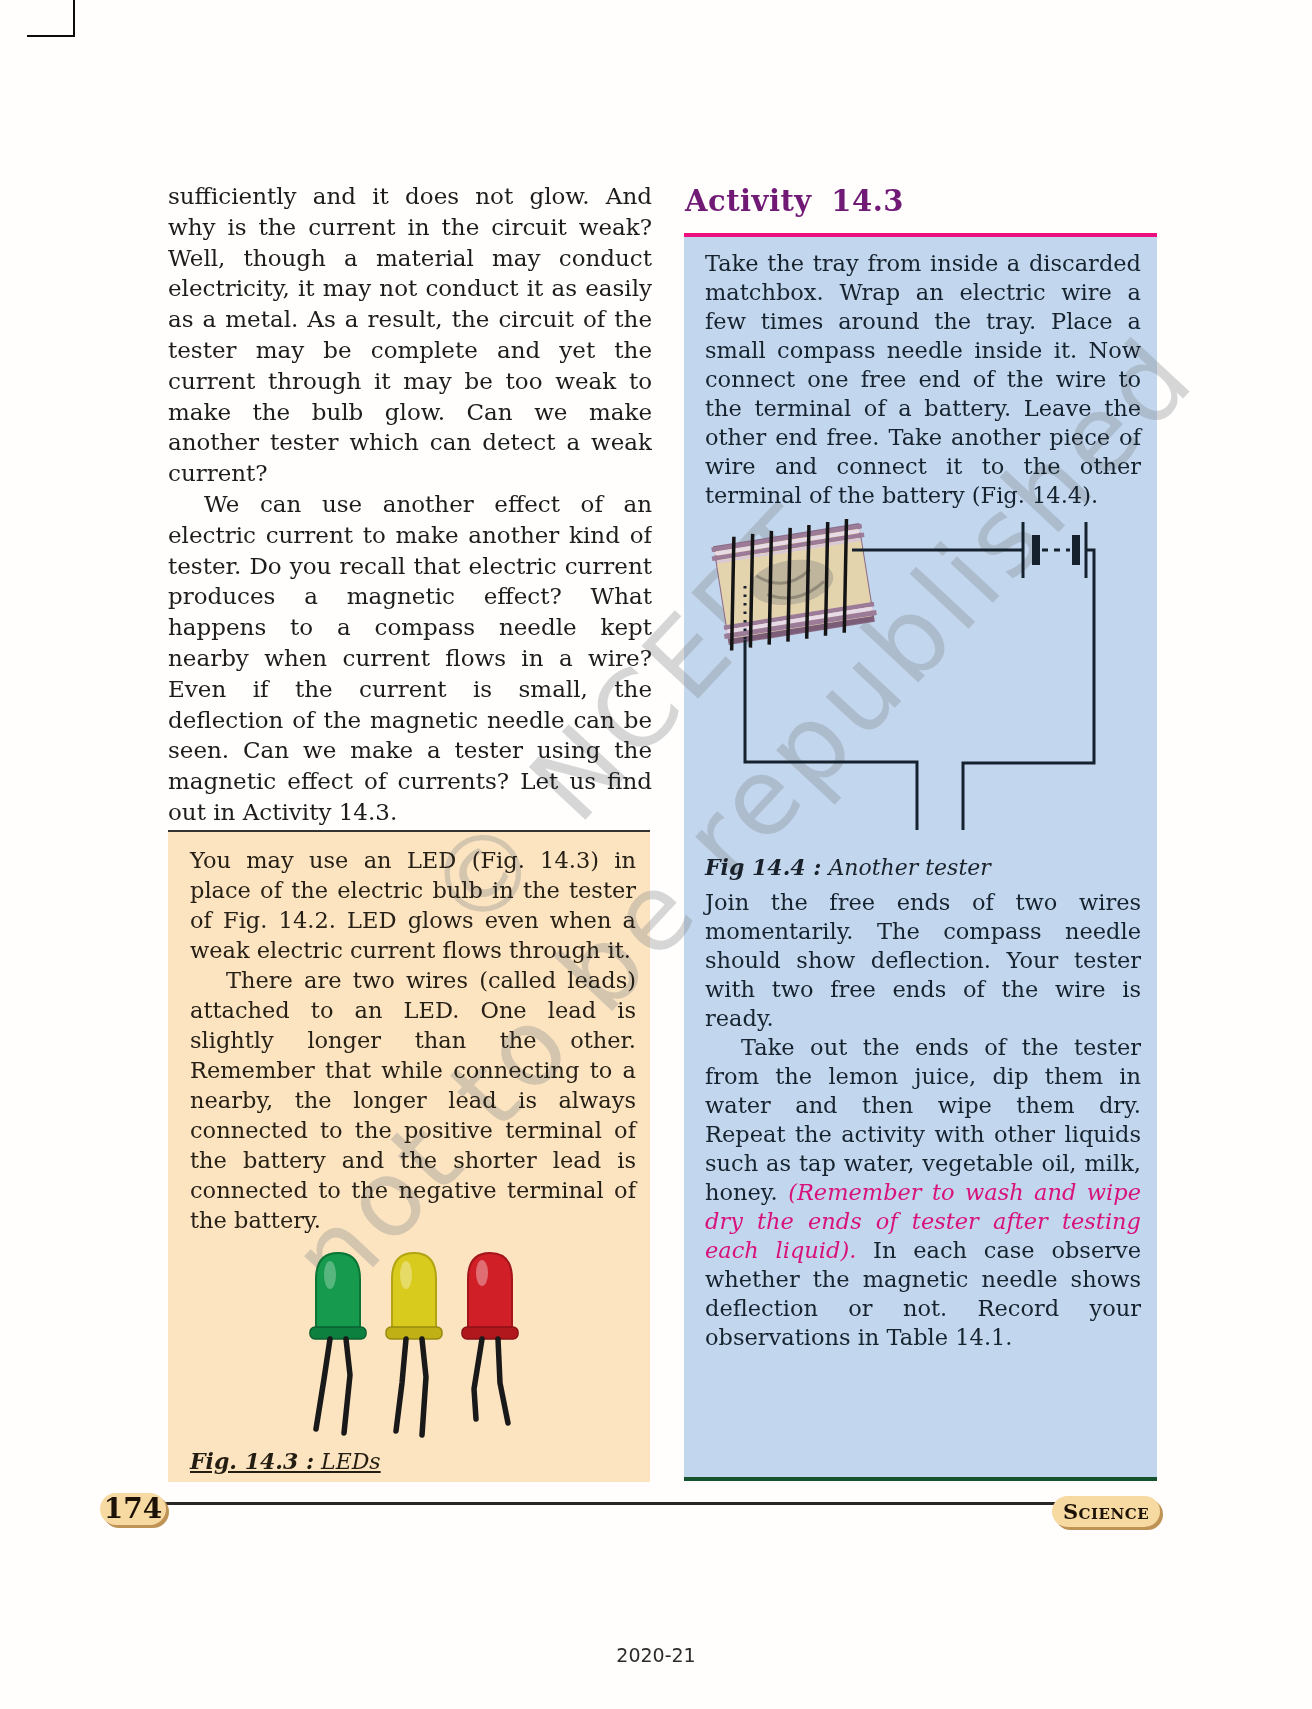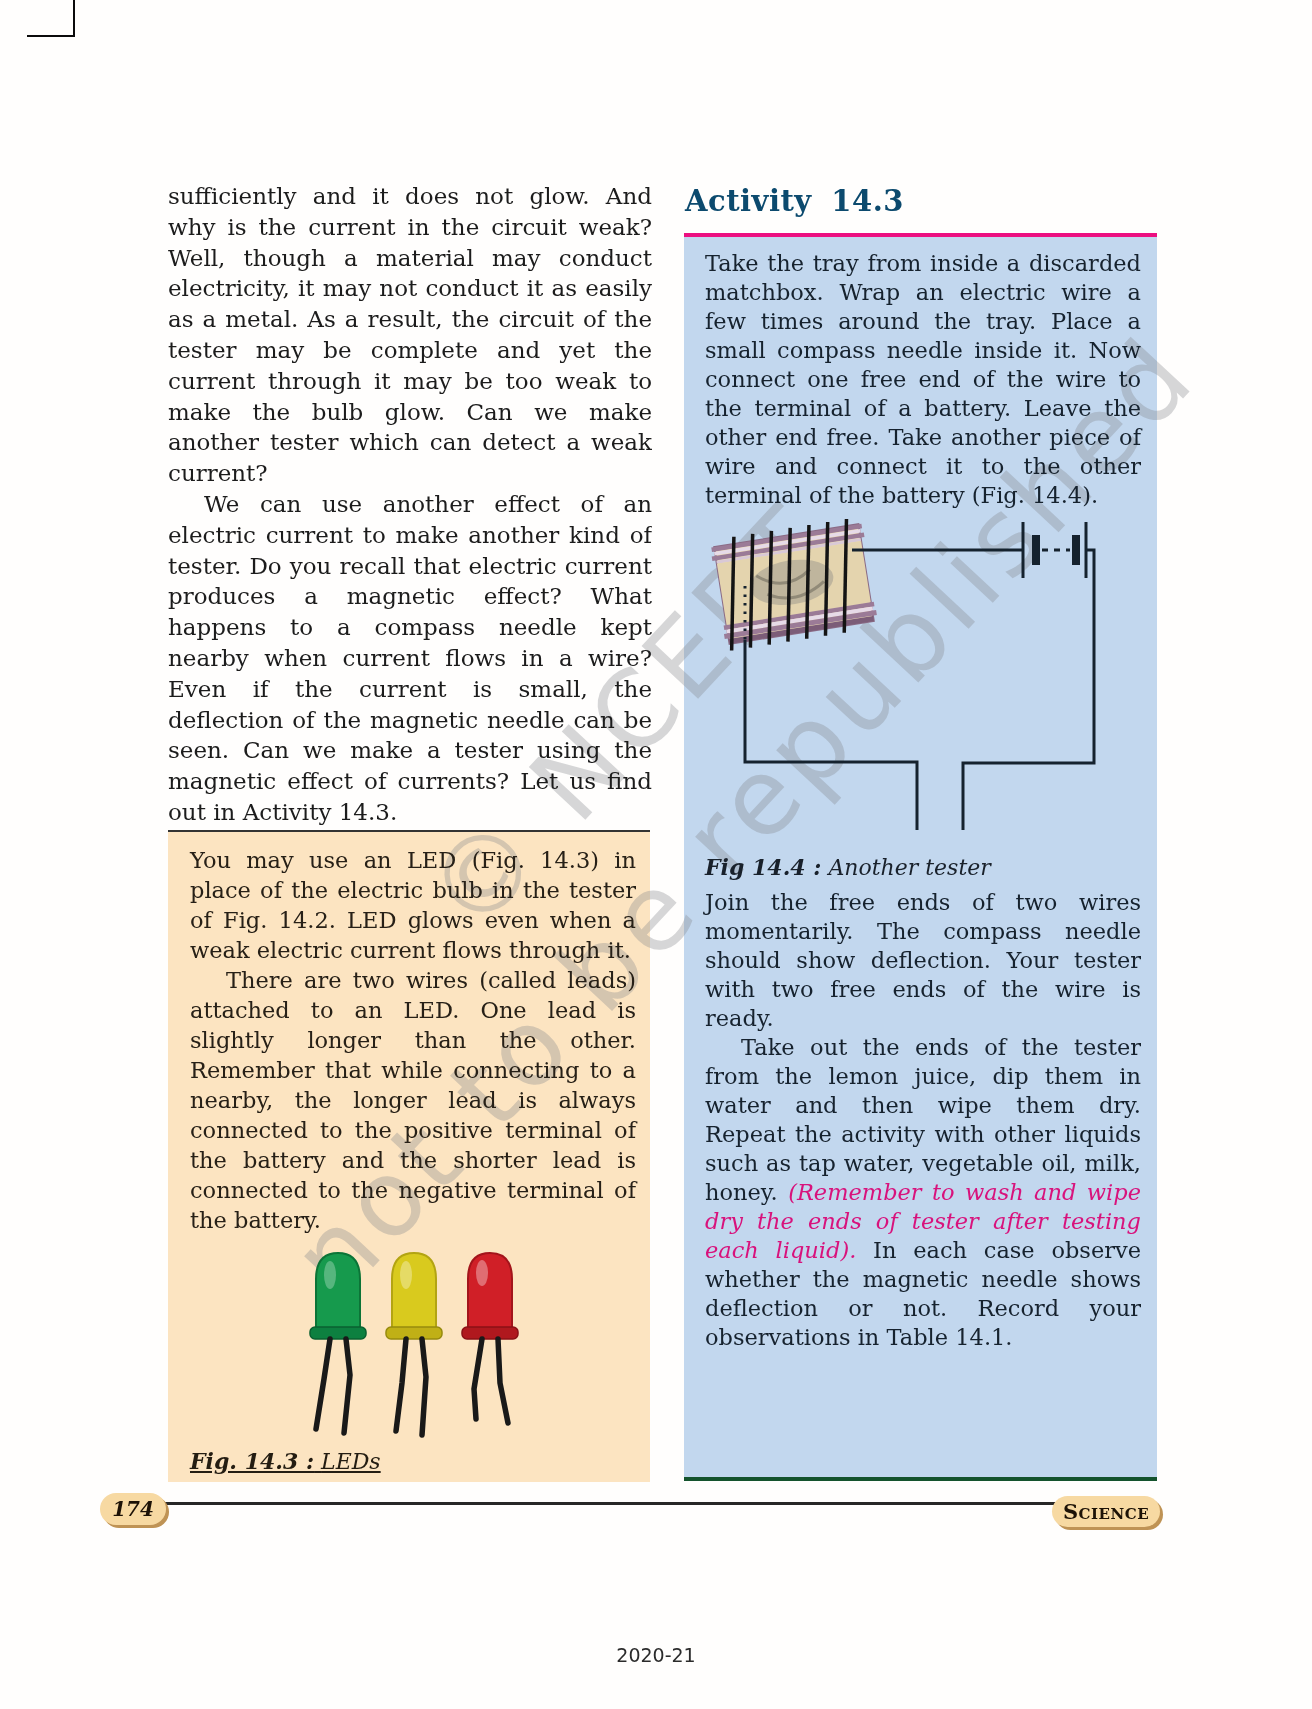--- a/index.html
+++ b/index.html
@@ -11,40 +11,40 @@
   p{margin:0;}
   .body{text-align:justify;}
   .indent{text-indent:36px;}
   .col-left{position:absolute;left:168px;top:181px;width:484px;height:648px;
         overflow:hidden;font-size:23px;line-height:30.8px;color:#1c1c1c;}
   .led-box{position:absolute;left:168px;top:830px;width:482px;height:652px;
         box-sizing:border-box;background:#fce4c1;border-top:2.5px solid #333;
         padding:13px 14px 0 22px;font-size:22.5px;line-height:30px;color:#272017;
         overflow:hidden;}
   .activity-title{position:absolute;left:685px;top:184px;font-size:29px;
-        font-weight:bold;letter-spacing:.5px;word-spacing:9px;color:#0c4a6e;z-index:2;}
+        font-weight:bold;letter-spacing:.5px;word-spacing:9px;color:#701a75;z-index:2;}
   .pink-rule{position:absolute;left:684px;top:233px;width:473px;height:3.5px;
         background:#ec0f80;z-index:2;}
   .activity-box{position:absolute;left:684px;top:236px;width:473px;height:1245px;
         box-sizing:border-box;background:#c2d7ee;border-bottom:4px solid #14532d;
         padding:13px 16px 0 21px;font-size:22.5px;line-height:29px;color:#16222e;
         overflow:hidden;}
   .circuit-figure{margin:2px 0 0 -21px;width:473px;}
   .led-figure{width:262px;margin:8px auto 0;}
   .caption{text-align:left;font-size:22px;margin:2px 0 6px;color:#19212b;}
   .led-box .caption{color:#241d12;margin-top:0;text-decoration:underline;}
   .cap-label{font-weight:bold;font-style:italic;}
   .cap-text{font-style:italic;}
   .pink-italic{color:#d8127c;font-style:italic;}
   .footer-line{position:absolute;left:147px;top:1502px;width:988px;height:3px;
         background:#272727;z-index:2;}
   .badge{position:absolute;background:#f7d9a2;border-radius:16px;z-index:3;
         text-align:center;font-weight:bold;color:#1d1206;
         box-shadow:3px 3px 0 #bf9355;}
-  .badge-left{left:100px;top:1493px;width:66px;height:32px;font-size:20px;line-height:32px;font-style:italic;}
+  .badge-left{left:100px;top:1493px;width:66px;height:32px;font-size:28px;line-height:32px;}
   .badge-right{left:1052px;top:1496px;width:108px;height:31px;font-size:21px;
         line-height:31px;font-variant:small-caps;letter-spacing:.5px;}
   .year{position:absolute;left:0;right:0;top:1644px;text-align:center;
         font-family:"DejaVu Sans",sans-serif;font-size:19px;color:#2b2b2b;z-index:2;}
   .watermark{position:absolute;left:60px;top:620px;width:1250px;text-align:center;
         transform:rotate(-47deg);z-index:1;pointer-events:none;
         font-family:"DejaVu Sans",sans-serif;color:rgba(130,134,140,0.33);
         font-size:106px;line-height:150px;letter-spacing:6px;white-space:nowrap;}
 </style>
 </head>

